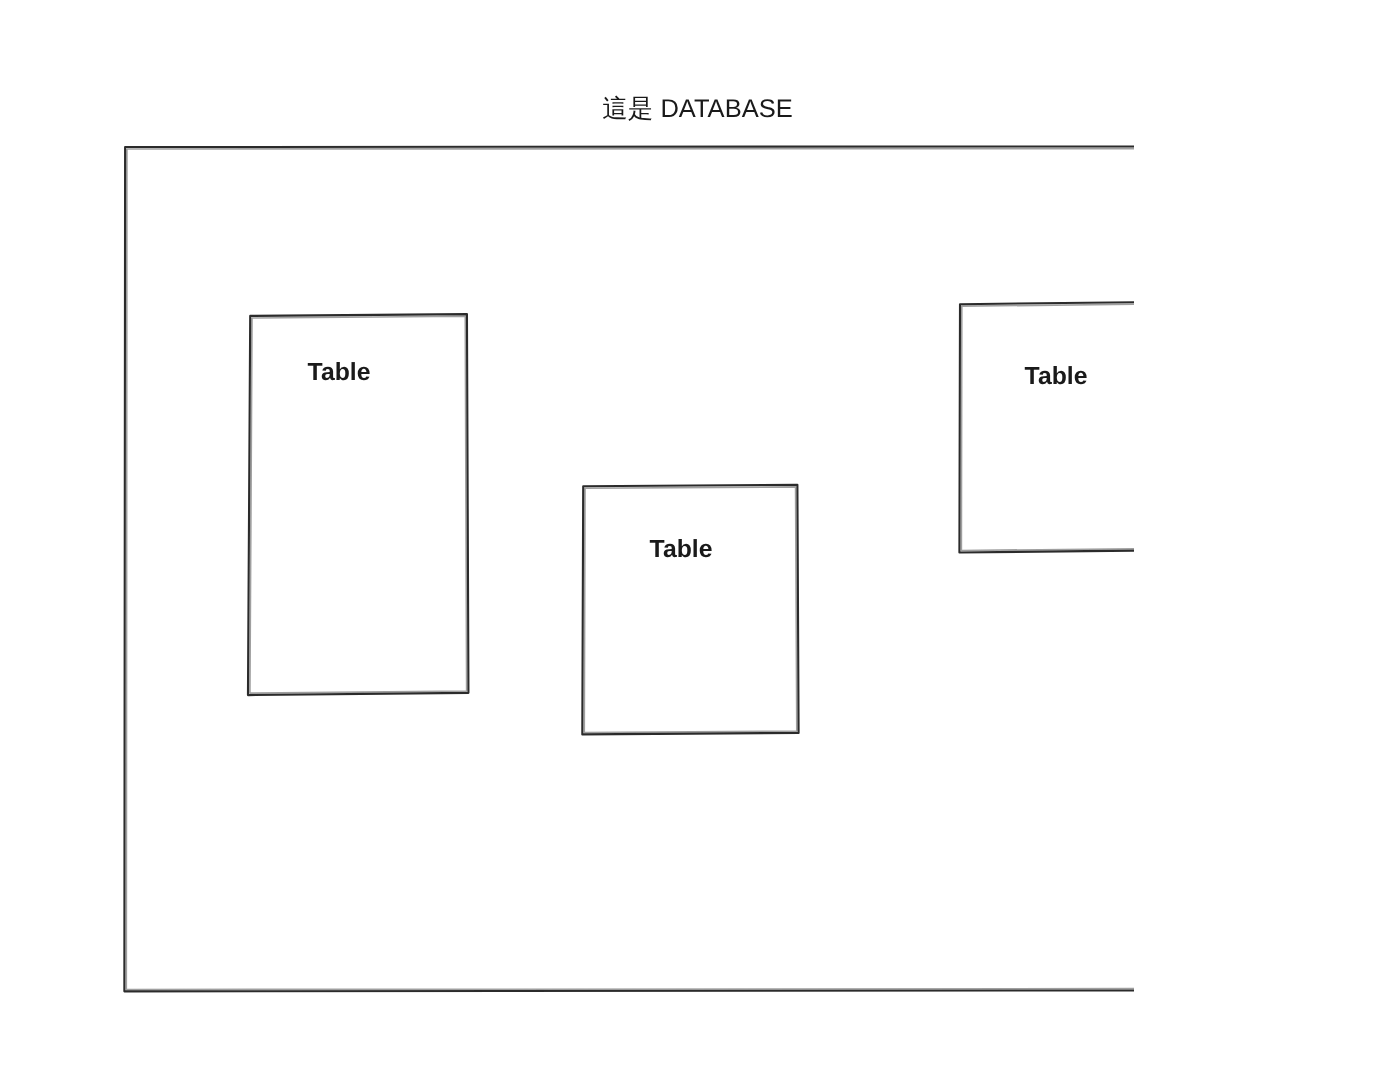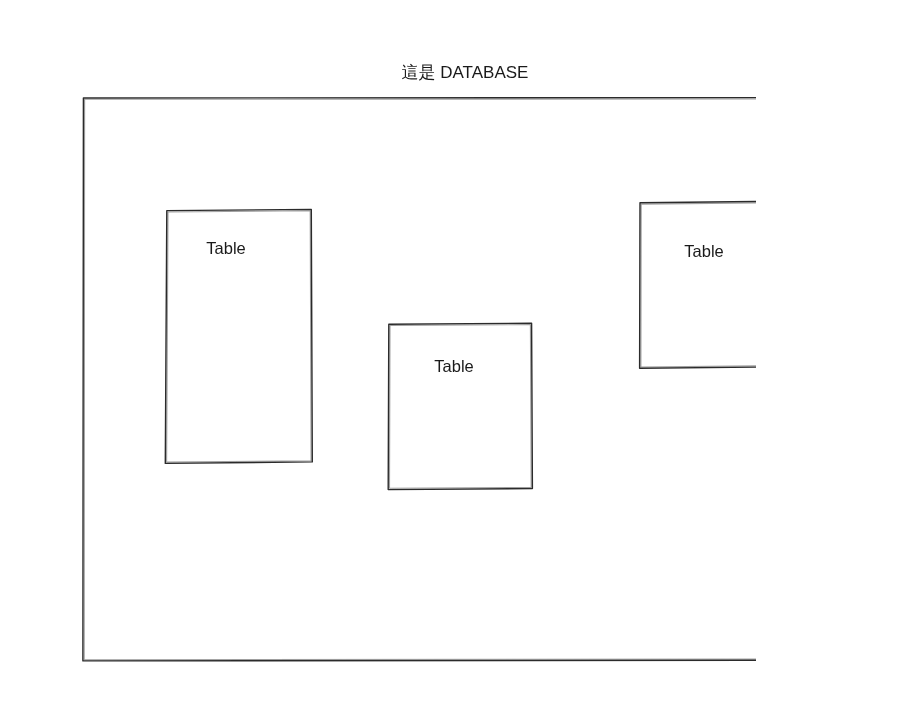--- a/index.html
+++ b/index.html
@@ -34,21 +34,21 @@
     opacity: 0.45;
     stroke-linejoin: round;
     stroke-linecap: round;
   }
   .diagram-label {
     position: absolute;
     transform: translateX(-50%);
     white-space: nowrap;
     color: var(--text-ink, #1a1a1a);
     font-size: 16.5px;
-    font-weight: 400;
+    font-weight: 700;
     line-height: 18px;
   }
   .diagram-title {
     position: absolute;
     transform: translateX(-50%);
     white-space: nowrap;
     color: var(--text-ink, #1a1a1a);
     font-size: 17px;
     font-weight: 400;
     line-height: 19px;

